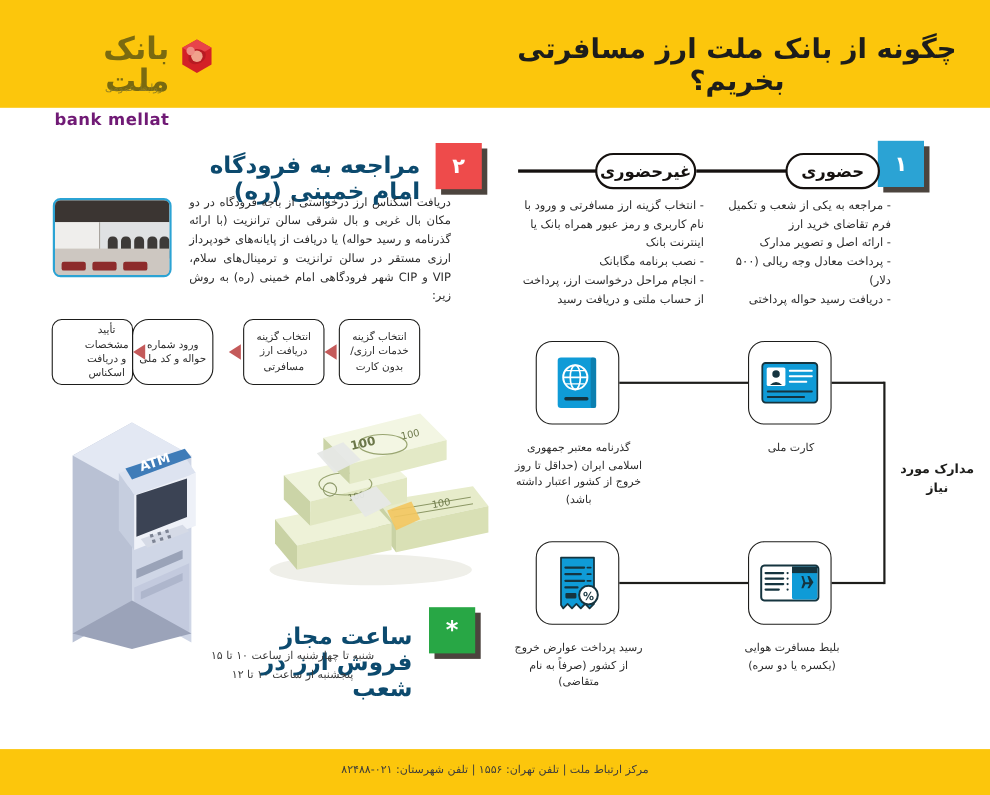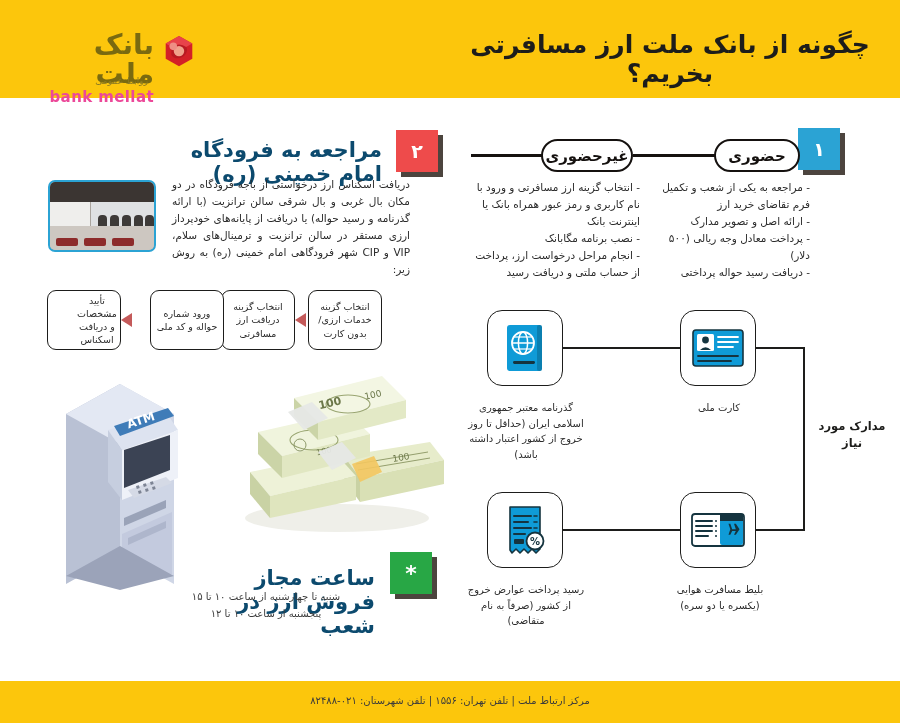--- a/index.html
+++ b/index.html
@@ -66,24 +66,25 @@
   .logo-fa {
     font-size: 28px;
     font-weight: bold;
     color: #7a6a10;
     line-height: 1.05;
     letter-spacing: -0.5px;
   }
   .logo-en {
     font-size: 15px;
     font-weight: bold;
-    color: #ec4899;
+    color: #701a75;
     line-height: 1.1;
     direction: ltr;
     letter-spacing: 0.4px;
+    margin-top: 12px;
   }
   .logo-sub {
     position: absolute;
     top: 46px;
     right: 52px;
     font-size: 9px;
     color: #8a7a22;
   }
 
   
@@ -211,21 +212,21 @@
     color: #2b2b2b;
     display: flex;
     align-items: center;
     justify-content: center;
     text-align: center;
     direction: rtl;
     padding: 2px;
   }
   .fb-1 { top: 290px; left: 308px; }
   .fb-2 { top: 290px; left: 221px; }
-  .fb-3 { top: 290px; left: 150px; }
+  .fb-3 { top: 290px; left: 120px; border-radius: 15px; }
   .fb-4 { top: 290px; left: 47px; padding-left: 28px; }
 
   .arrow-left {
     position: absolute;
     top: 313px;
     width: 0; height: 0;
     border-top: 7px solid transparent;
     border-bottom: 7px solid transparent;
     border-right: 11px solid #C45A5A;
   }

